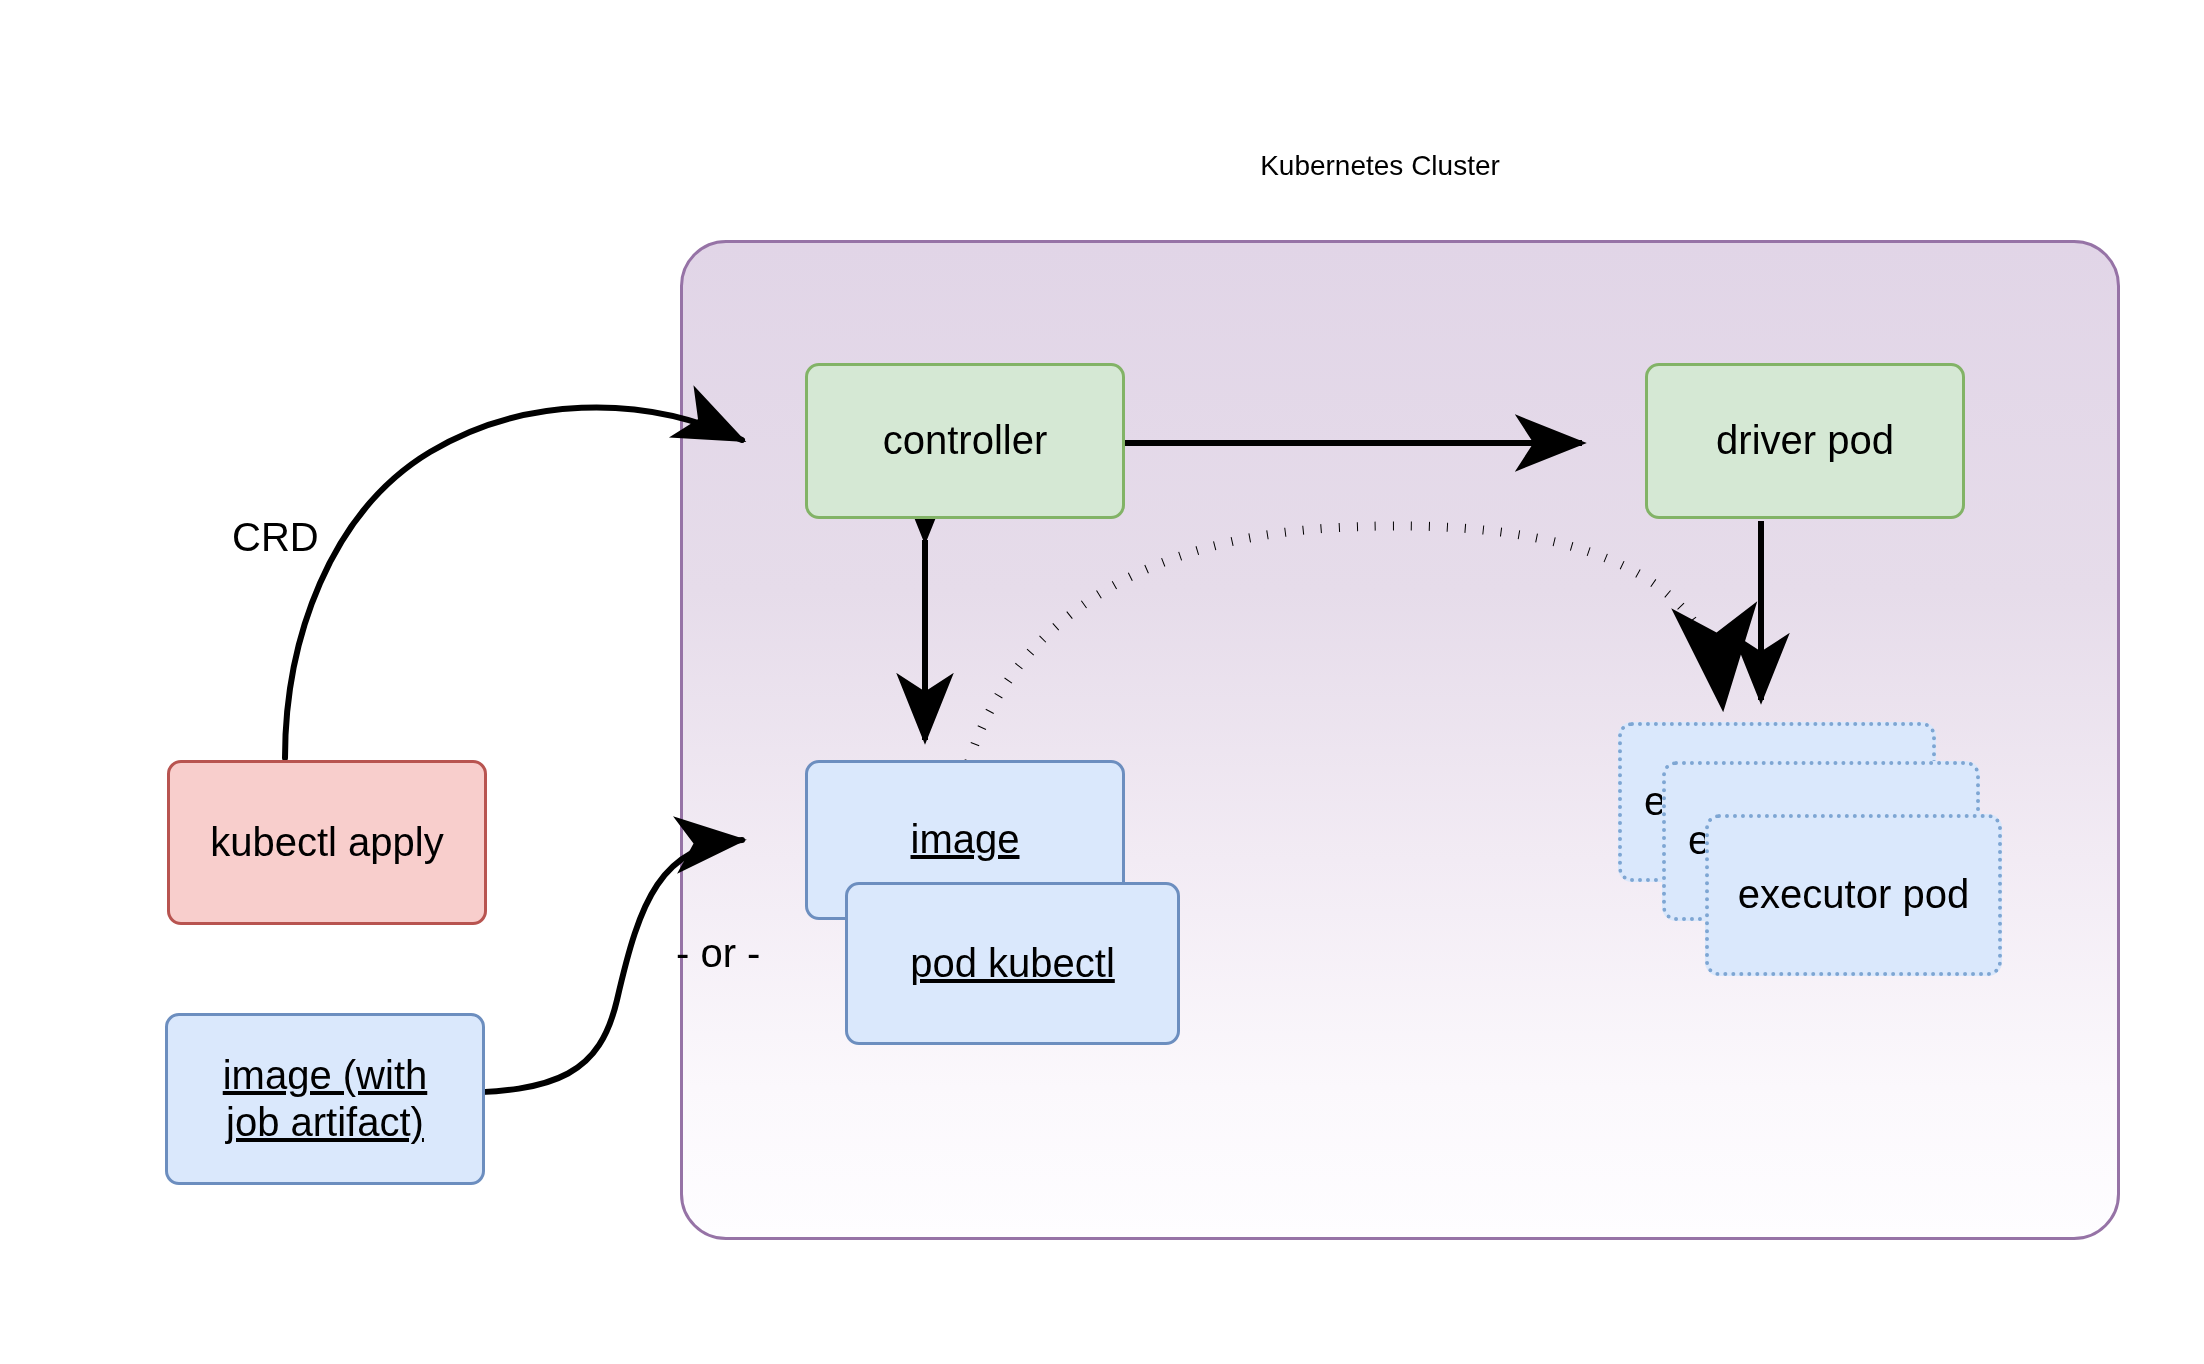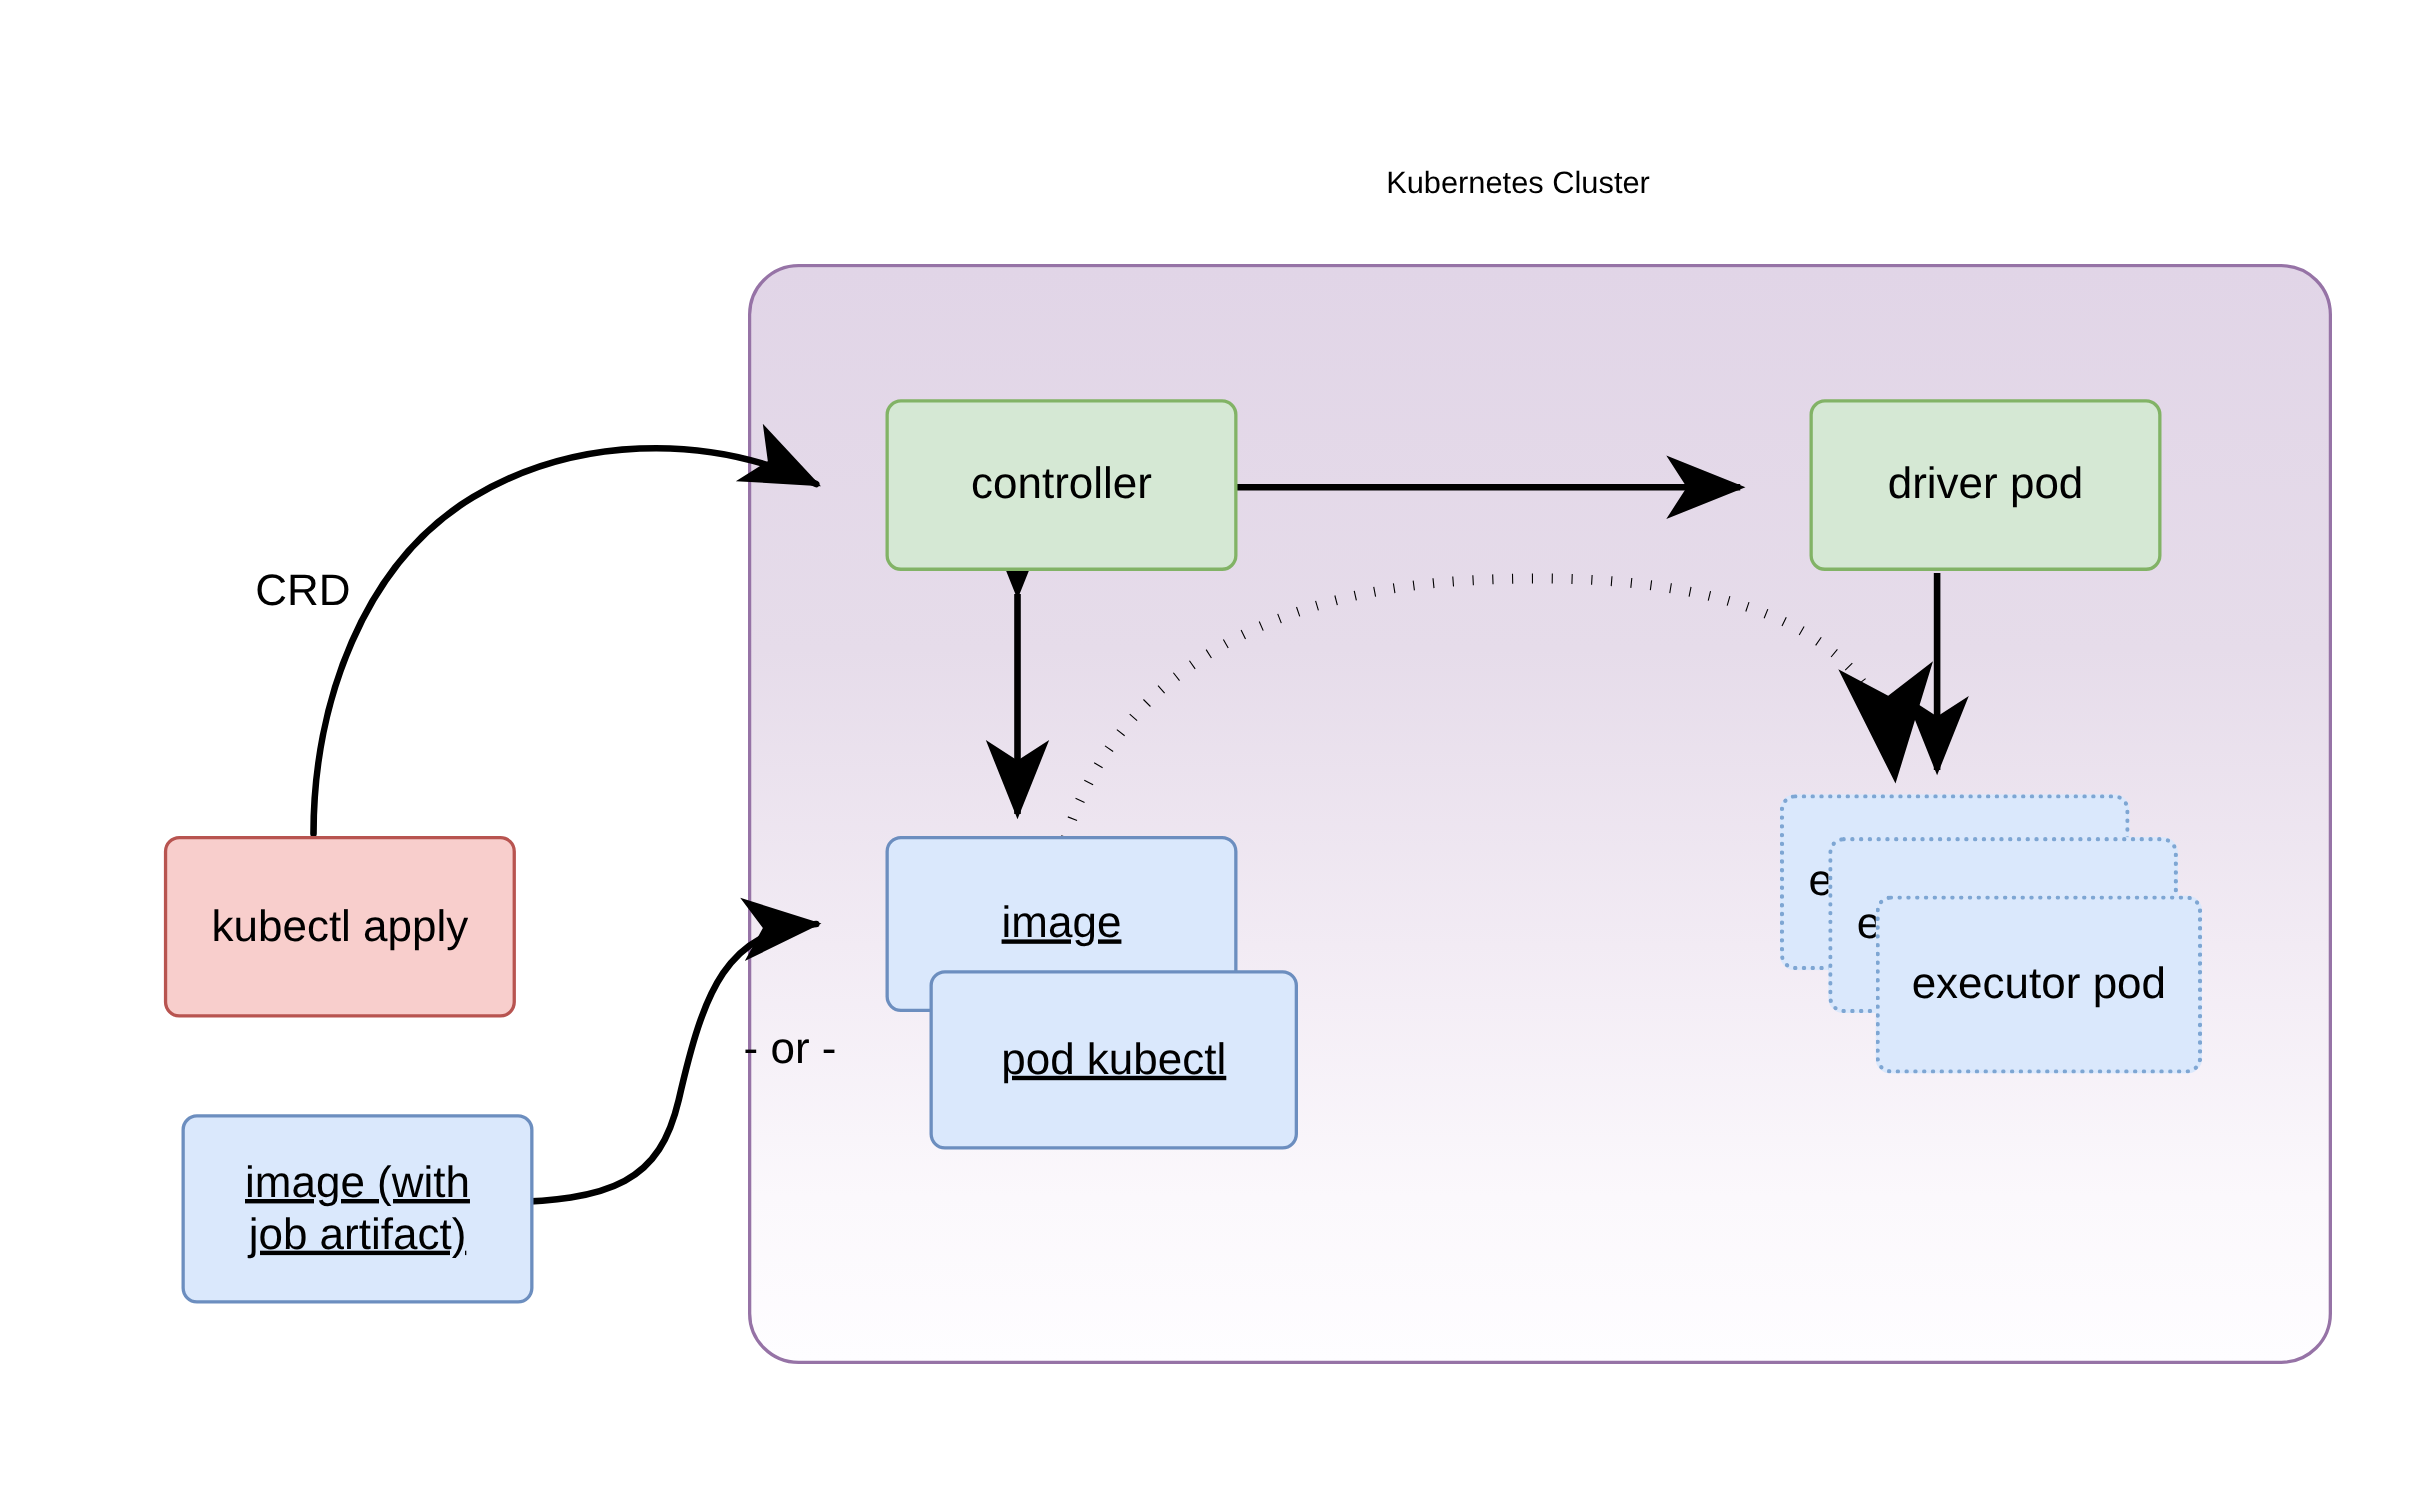--- a/index.html
+++ b/index.html
@@ -68,21 +68,21 @@
   #node-driver-pod { left: 1605px; top: 363px; width: 320px; height: 156px; }
 
   
   .node-red {
     background: #f8cecc;
     border: 3px solid #b85450;
     border-radius: 14px;
     font-size: 40px;
     z-index: 4;
   }
-  #node-kubectl-apply { left: 109px; top: 760px; width: 320px; height: 165px; }
+  #node-kubectl-apply { left: 127px; top: 760px; width: 320px; height: 165px; }
 
   
   .node-blue {
     background: #dae8fc;
     border: 3px solid #6c8ebf;
     border-radius: 14px;
     font-size: 40px;
     z-index: 4;
     text-decoration: underline;
   }

